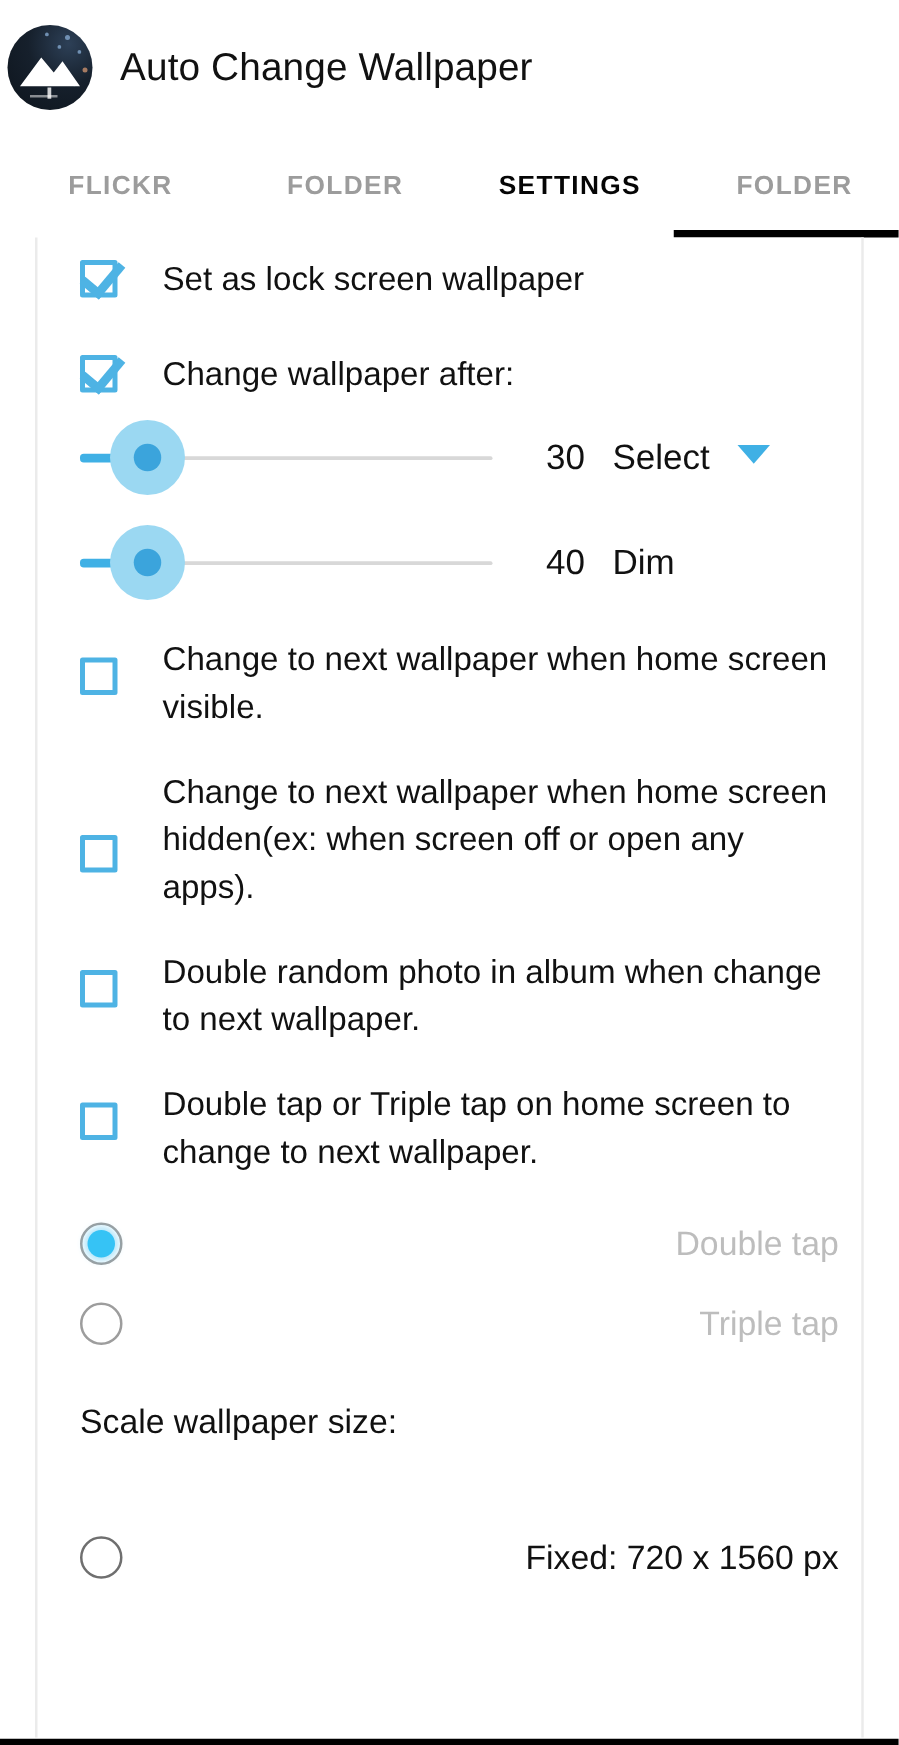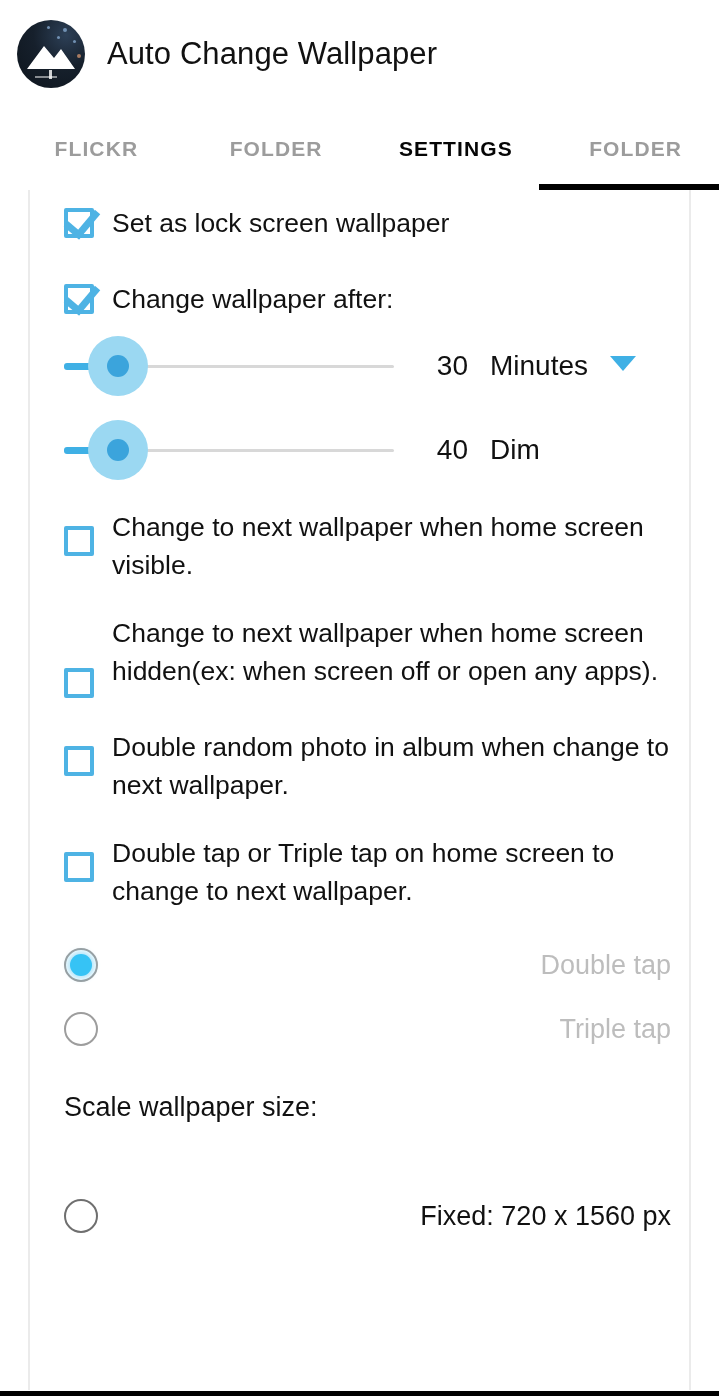--- a/index.html
+++ b/index.html
@@ -14,21 +14,21 @@
     color: #1a1a1a;
     overflow: hidden;
     position: relative;
   }
 
   
   .appbar {
     height: 108px;
     display: flex;
     align-items: center;
-    padding-left: 17px;
+    padding-left: 6px;
     background: #ffffff;
     box-sizing: border-box;
   }
   .app-icon {
     width: 68px;
     height: 68px;
     border-radius: 50%;
     background: radial-gradient(circle at 72% 22%, #2d4057 0%, #16202c 45%, #0d141c 100%);
     position: relative;
     overflow: hidden;
@@ -101,20 +101,21 @@
     position: absolute;
     left: 0; right: 0; bottom: 0;
     height: 5px;
     background: #000000;
   }
 
   .row {
     display: flex;
     align-items: flex-start;
     padding: 0 18px 0 34px;
+    gap: 18px;
   }
 
   
   .cb {
     width: 30px;
     height: 30px;
     border: 4px solid #4eb3e4;
     border-radius: 2px;
     box-sizing: border-box;
     flex: 0 0 auto;
@@ -305,21 +306,21 @@
 
   <div class="slider-row">
     <div class="slider">
       <div class="track-bg"></div>
       <div class="track-fill"></div>
       <div class="halo"></div>
       <div class="thumb"></div>
     </div>
     <div class="slider-value">30</div>
     <div class="slider-unit">
-      <span>Minutes</span>
+      <span>Select</span>
       <span class="caret"></span>
     </div>
   </div>
 
   <div class="sp-20"></div>
 
   <div class="slider-row">
     <div class="slider">
       <div class="track-bg"></div>
       <div class="track-fill"></div>

